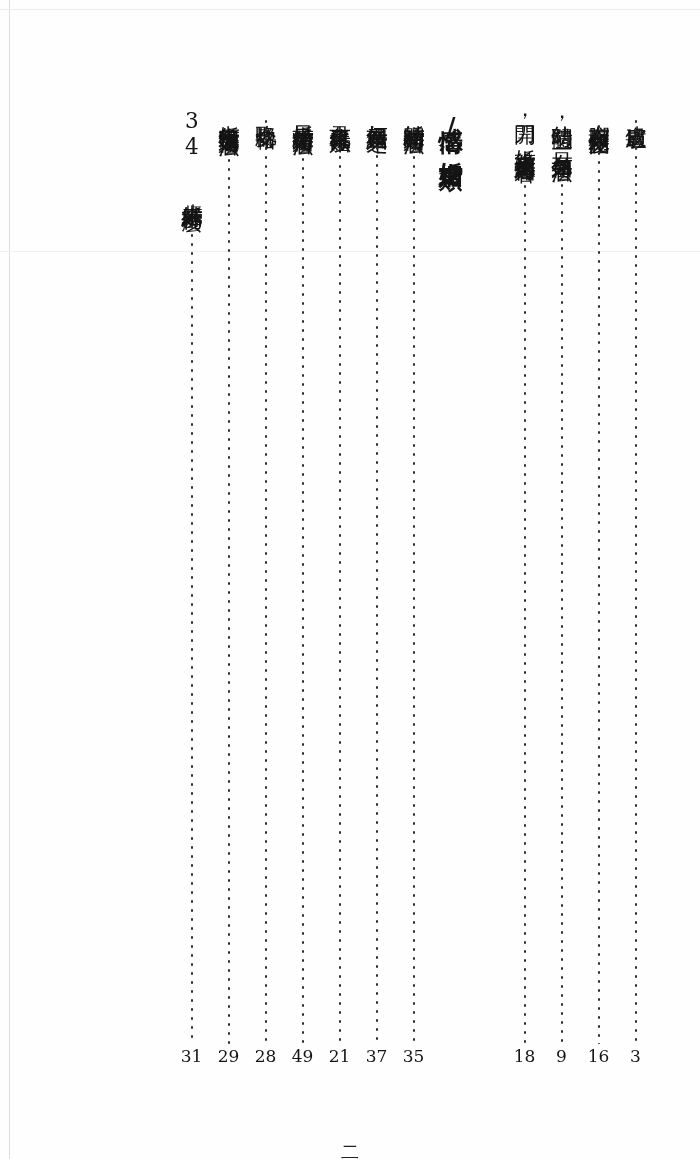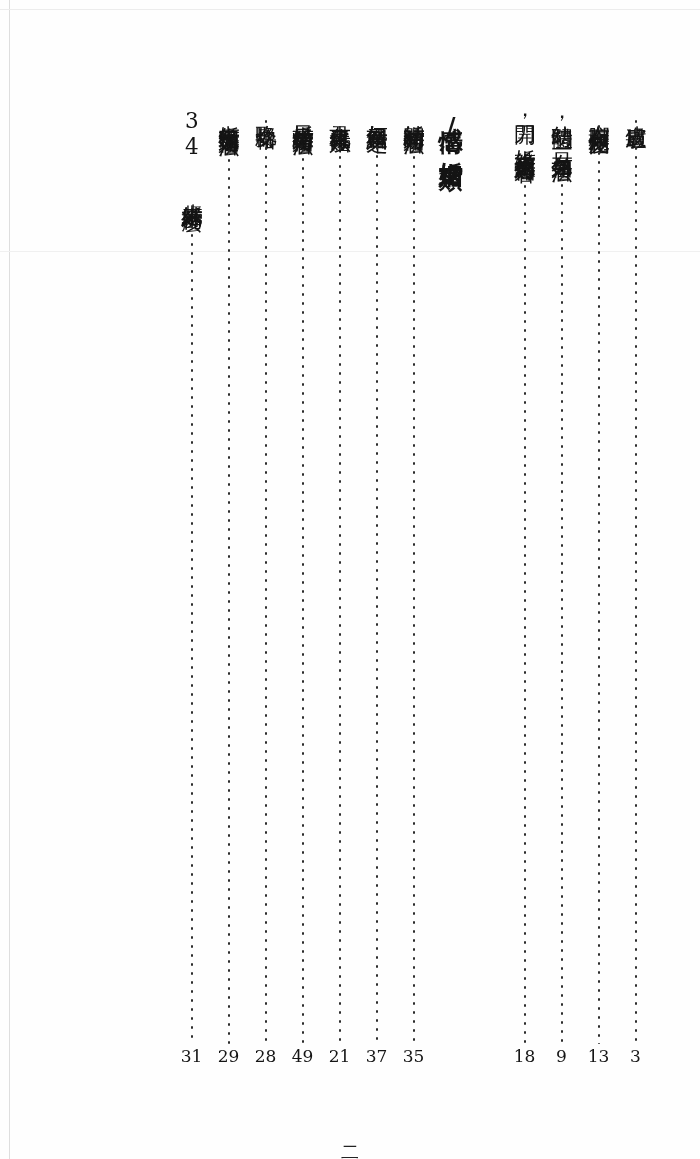--- a/index.html
+++ b/index.html
@@ -146,21 +146,21 @@
 
   <div class="toc" id="toc-container">
       <div class="entry">
         <div class="label">皮膚過敏</div>
         <div class="leader"></div>
         <div class="pagenum">3</div>
       </div>
       <div class="entry">
         <div class="label">左右腳損傷度相比</div>
         <div class="leader"></div>
-        <div class="pagenum">13</div>
+        <div class="pagenum">16</div>
       </div>
       <div class="entry">
         <div class="label">幼時體弱，只有一弟如何看法？</div>
         <div class="leader"></div>
         <div class="pagenum">9</div>
       </div>
       <div class="entry">
         <div class="label">開刀，婚後丈夫生意不好如何看？</div>
         <div class="leader"></div>
         <div class="pagenum">18</div>

